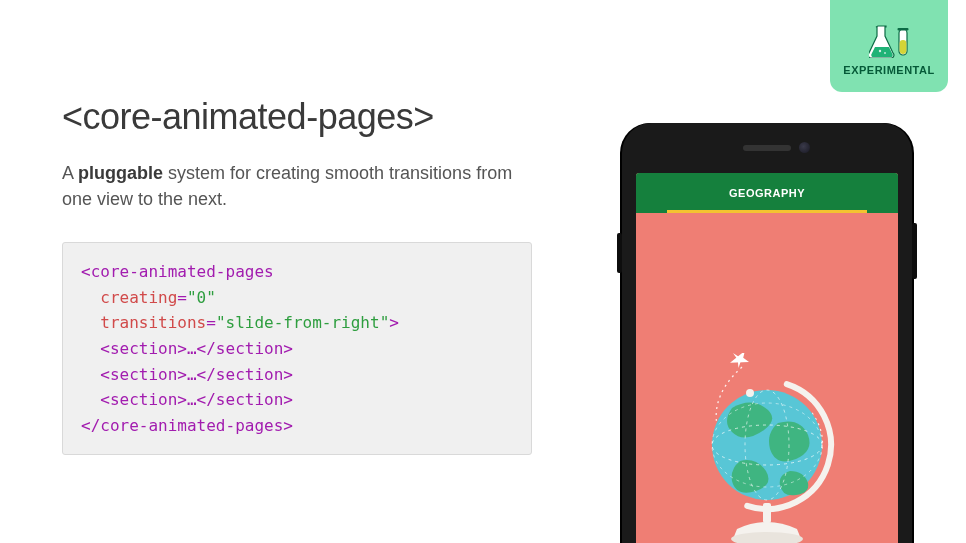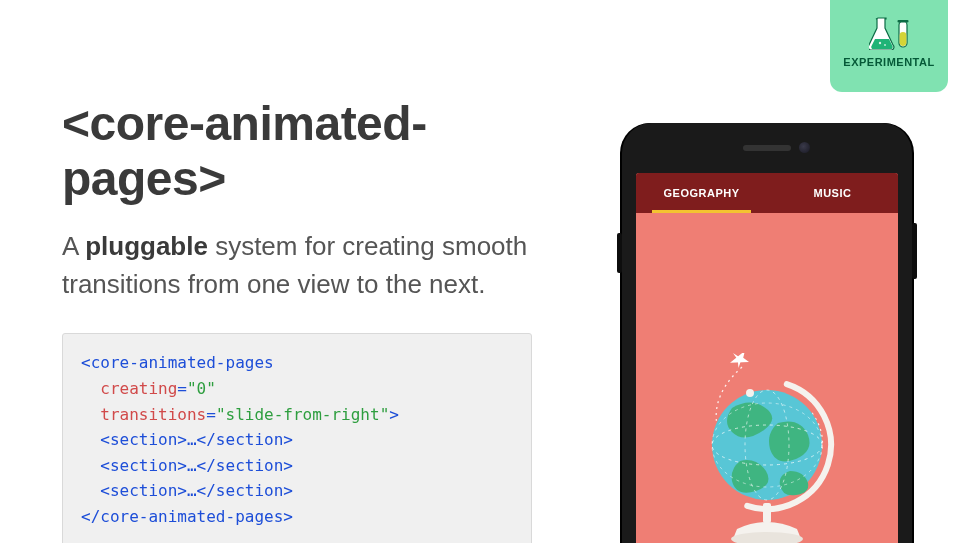--- a/index.html
+++ b/index.html
@@ -16,21 +16,21 @@
     top: 0;
     right: 18px;
     width: 118px;
     height: 92px;
     background: #80e2b1;
     border-radius: 0 0 12px 12px;
     display: flex;
     flex-direction: column;
     align-items: center;
     justify-content: flex-end;
-    padding-bottom: 24px;
+    padding-bottom: 16px;
   }
   .badge-icons {
     display: flex;
     align-items: flex-end;
     gap: 2px;
     margin-bottom: 6px;
   }
   .flask {
     width: 26px;
     height: 34px;
@@ -48,46 +48,46 @@
     letter-spacing: 0.5px;
     color: #055a38;
   }
   .content {
     position: absolute;
     left: 62px;
     top: 96px;
     width: 470px;
   }
   .title {
-    font-size: 48px;
-    font-weight: 700;
+    font-size: 36px;
+    font-weight: 400;
     color: #3a3a3a;
     margin-bottom: 22px;
     letter-spacing: -0.5px;
   }
   .subtitle {
-    font-size: 26px;
+    font-size: 18px;
     color: #555;
     line-height: 1.45;
     margin-bottom: 30px;
     font-weight: 300;
   }
   .subtitle .bold { font-weight: 700; color: #3a3a3a; }
   .code-block {
     background: #f0f0f0;
     border: 1px solid #d9d9d9;
     border-radius: 3px;
     padding: 16px 18px;
     font-family: "Menlo", "Consolas", monospace;
     font-size: 16px;
     line-height: 1.6;
     white-space: pre;
     color: #333;
   }
-  .tag { color: #1d4ed8; }
+  .tag { color: #a21caf; }
   .attr { color: #d14a4a; }
   .val  { color: #2e9e3f; }
 
   
   .phone {
     position: absolute;
     right: 54px;
     top: 123px;
     width: 290px;
     height: 580px;
@@ -138,21 +138,21 @@
   .screen {
     width: 100%;
     height: 100%;
     background: #ef7e74;
     border-radius: 3px 3px 0 0;
     overflow: hidden;
     position: relative;
   }
   .tab-bar {
     height: 40px;
-    background: #7f1d1d;
+    background: #15803d;
     display: flex;
     align-items: center;
     color: #fff;
     font-size: 11px;
     font-weight: 600;
     letter-spacing: 0.5px;
   }
   .tab {
     flex: 1;
     text-align: center;
@@ -219,23 +219,20 @@
 </div>
 
 <div class="phone">
   <div class="phone-side-btn1"></div>
   <div class="phone-side-btn2"></div>
   <div class="screen">
     <div class="tab-bar">
       <div class="tab active">
           <span>GEOGRAPHY</span>
         </div>
-      <div class="tab">
-          <span>MUSIC</span>
-        </div>
     </div>
     <div class="illustration">
       <svg viewBox="0 0 170 200" width="170" height="200">
 
         <g transform="translate(46,4) rotate(-20)">
           <path d="M0 6 L18 0 L14 6 L18 12 Z" fill="#fff"></path>
           <path d="M8 5 L6 -2 L10 3 Z" fill="#fff"></path>
           <path d="M8 7 L6 14 L10 9 Z" fill="#fff"></path>
         </g>
 

